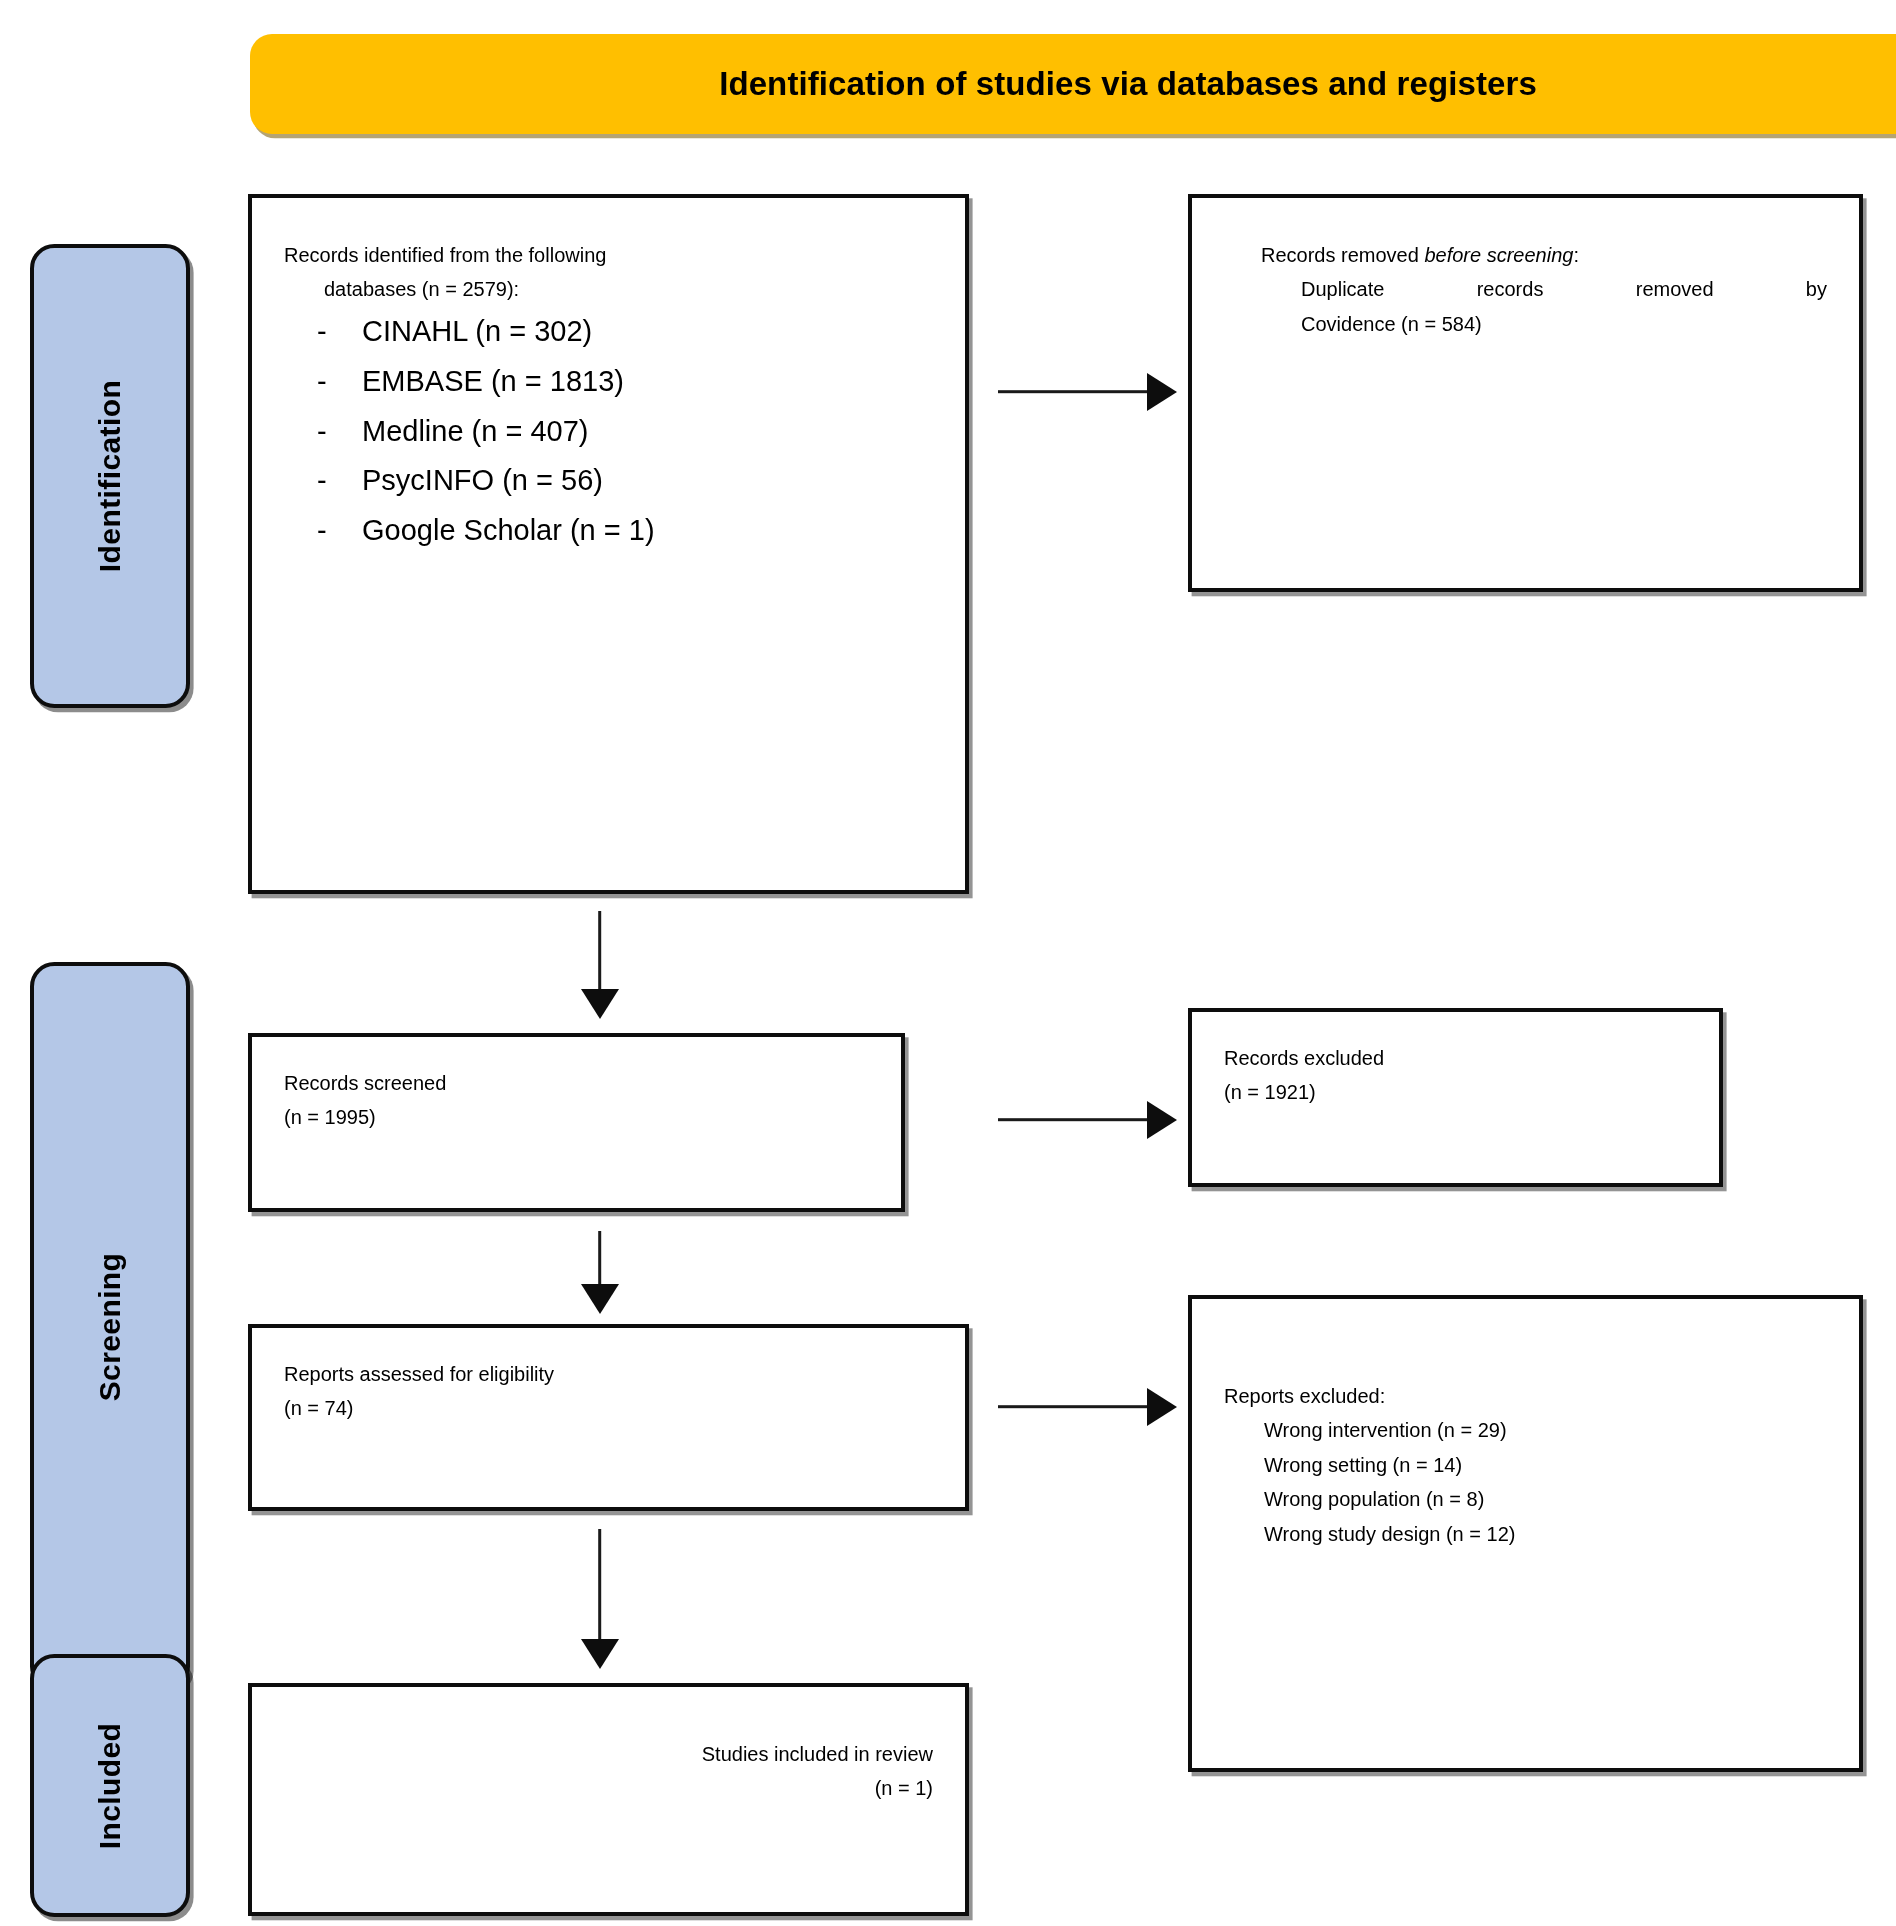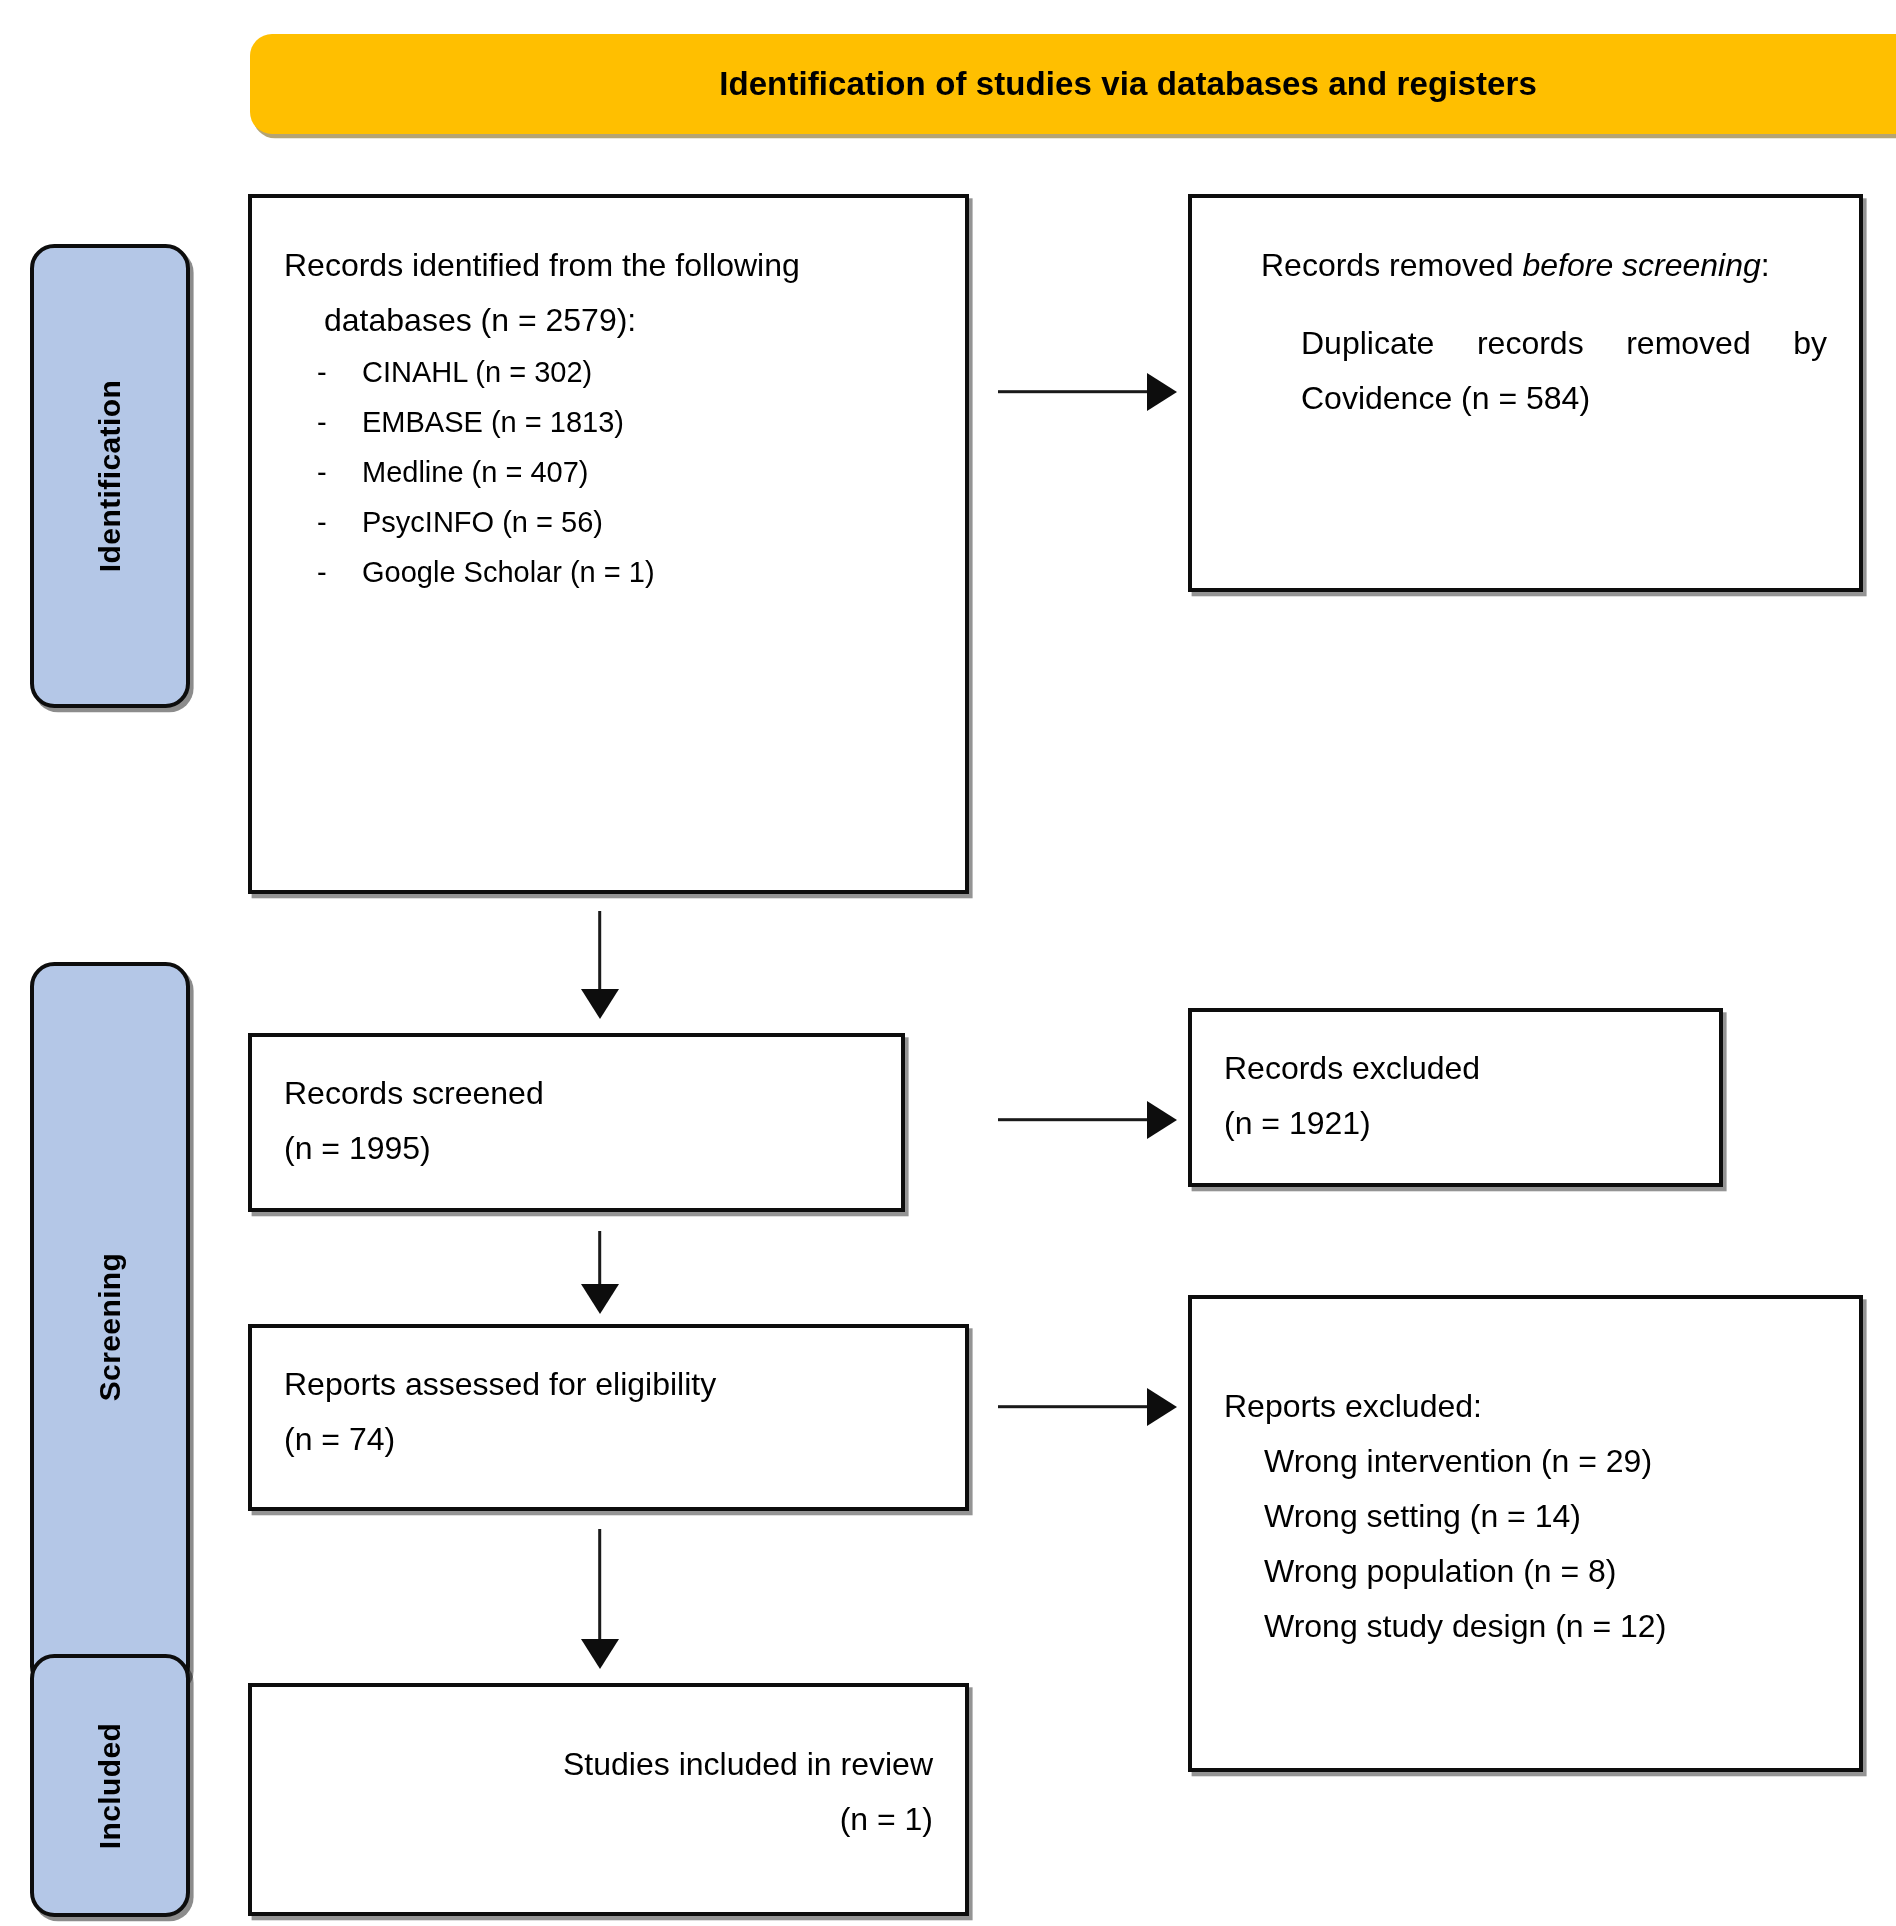--- a/index.html
+++ b/index.html
@@ -70,30 +70,29 @@
     box-shadow: 3.6px 4.3px 0 rgba(0,0,0,0.42);
     box-sizing: border-box;
   }
   .box-inner {
     padding: 40px 32px;
     box-sizing: border-box;
     width: 100%;
     height: 100%;
   }
   .box-line {
-    font-size: 32px;
+    font-size: 20px;
     line-height: 1.72;
     color: #000000;
   }
   .box-line.indent-1 { padding-left: 40px; }
   .box-line.justified {
     padding-left: 40px;
     text-align: justify;
     text-align-last: justify;
-    margin-top: 23px;
   }
   .italic { font-style: italic; }
 
   
   .bullet-row {
     display: flex;
     font-size: 29px;
     line-height: 1.72;
     color: #000000;
   }

